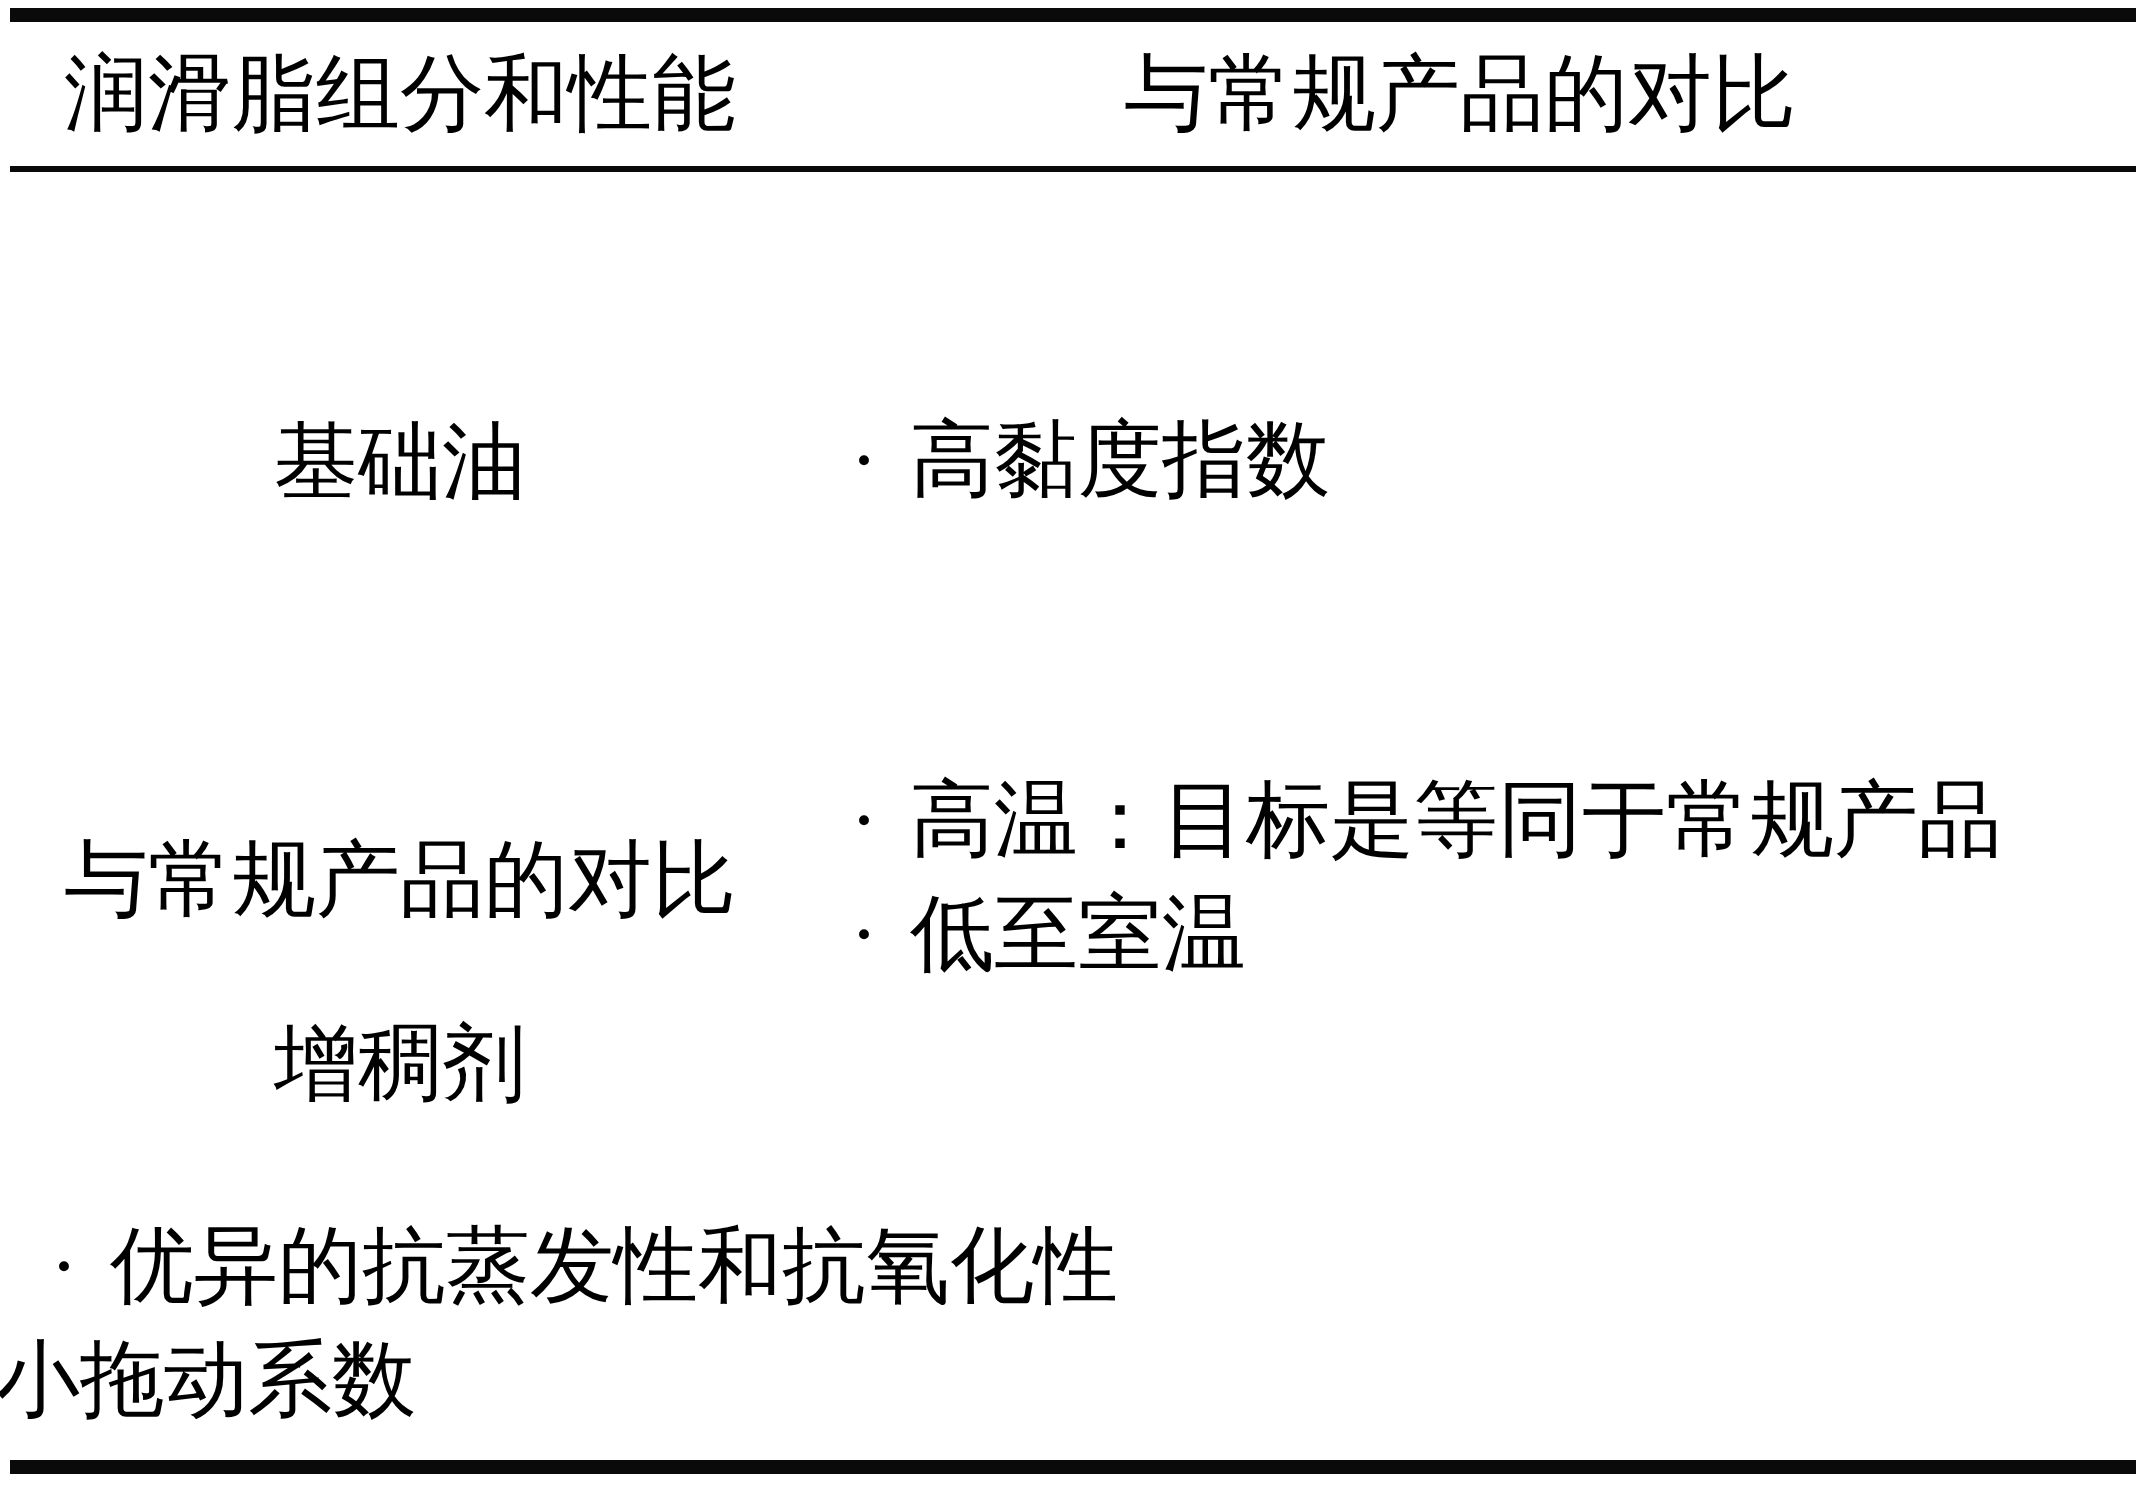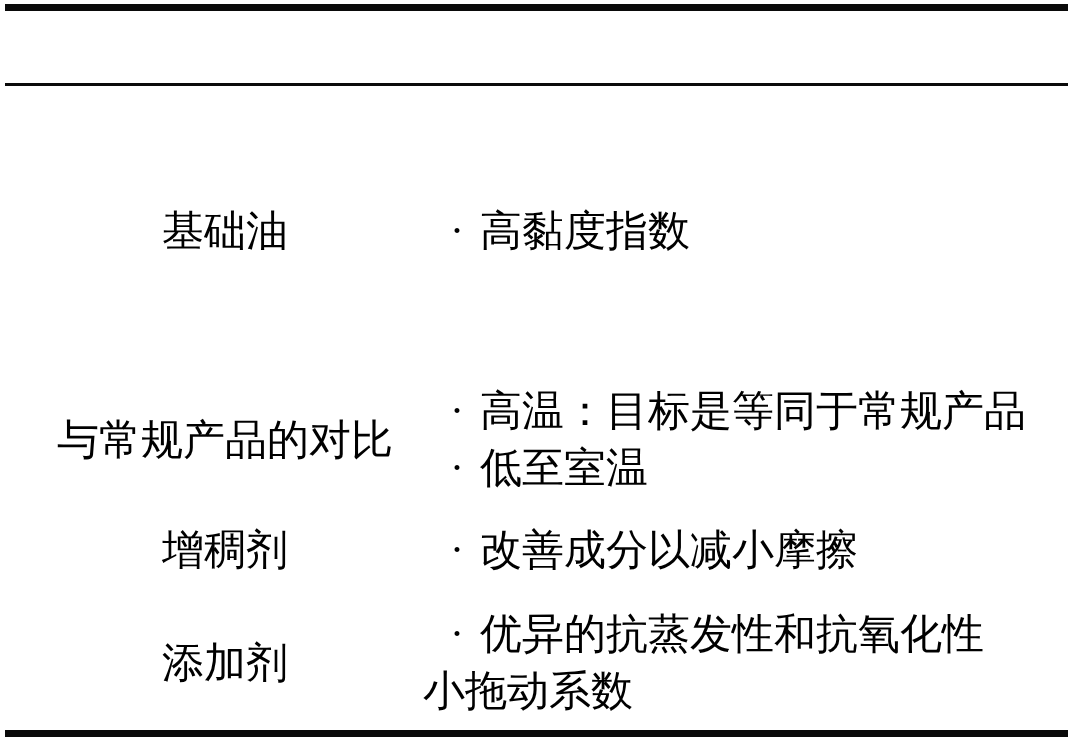--- a/index.html
+++ b/index.html
@@ -41,31 +41,30 @@
   .header-right { width: 660px; }
 
   .row {
     position: absolute;
     left: 0;
     width: 100%;
     display: flex;
   }
   .row-0 { top: 86px;  height: 290px; }
   .row-1 { top: 376px; height: 128px; }
-  .row-2 { top: 504px; height: 92px;  }
+  .row-2 { top: 486px; height: 92px;  }
   .row-3 { top: 596px; height: 134px; }
 
   .cell-label {
     width: 400px;
     display: flex;
     align-items: center;
     justify-content: center;
     font-size: 42px;
     white-space: nowrap;
-    padding-left: 25px;
   }
   .cell-items {
     flex: 1;
     display: flex;
     flex-direction: column;
     justify-content: center;
     padding-left: 25px;
     font-size: 42px;
     line-height: 57px;
   }
@@ -80,47 +79,47 @@
     white-space: nowrap;
   }
 </style>
 </head>
 <body>
 
 <div class="page">
 
   <div class="rule rule-top"></div>
 
+  <div class="header-row">
+    <div class="header-cell header-left">润滑脂组分和性能</div>
+    <div class="header-cell header-right">与常规产品的对比</div>
+  </div>
 
   <div class="rule rule-mid"></div>
 
   <div class="row row-0">
     <div class="cell-label">基础油</div>
     <div class="cell-items">
       <div class="item"><span class="bullet">·</span><span>高黏度指数</span></div>
     </div>
   </div>
 
   <div class="row row-1">
     <div class="cell-label">与常规产品的对比</div>
     <div class="cell-items">
       <div class="item"><span class="bullet">·</span><span>高温：目标是等同于常规产品</span></div>
       <div class="item"><span class="bullet">·</span><span>低至室温</span></div>
     </div>
   </div>
 
   <div class="row row-2">
     <div class="cell-label">增稠剂</div>
-    <div class="cell-items">
-      <div class="item"><span class="bullet">·</span><span>改善成分以减小摩擦</span></div>
-    </div>
   </div>
 
   <div class="row row-3">
-    <div class="cell-label">添加剂</div>
     <div class="cell-items">
       <div class="item"><span class="bullet">·</span><span>优异的抗蒸发性和抗氧化性</span></div>
       <div class="item-cont">小拖动系数</div>
     </div>
   </div>
 
   <div class="rule rule-bottom"></div>
 
 </div>
 

